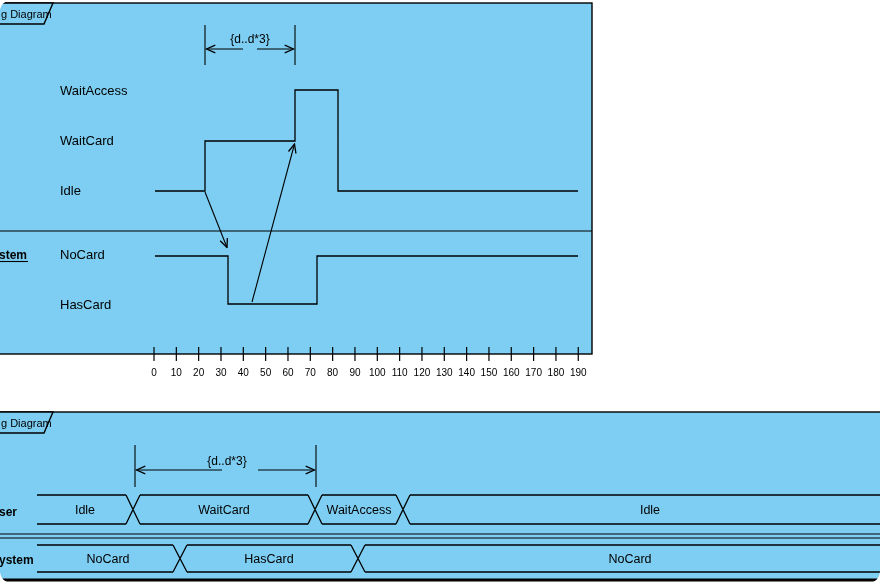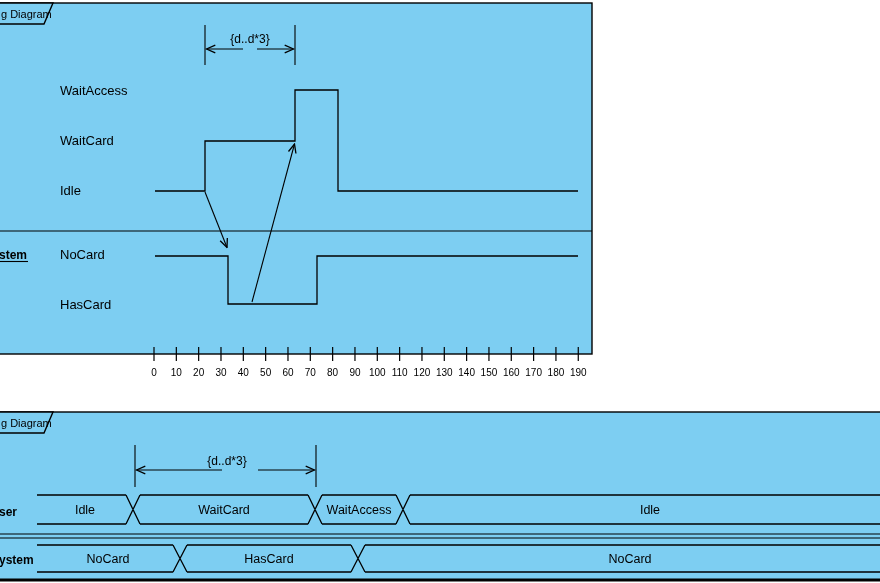--- a/index.html
+++ b/index.html
@@ -1,16 +1,16 @@
 <!DOCTYPE html>
 <html><head>
 <meta charset="utf-8">
 <style>
   html,body{margin:0;padding:0;background:#ffffff;}
-  .stage{position:relative;width:880px;height:583px;overflow:hidden;background:#ffffff;}
+  .stage{position:relative;width:880px;height:583px;overflow:hidden;background:#ffffff;border-radius:12px;}
   svg{display:block;}
   text{font-family:"Liberation Sans",sans-serif;fill:#000000;}
   .tab-label{font-size:11px;}
   .state-label{font-size:13px;}
   .seg-label{font-size:12.5px;}
   .name-label{font-size:12px;font-weight:bold;}
   .constraint-label{font-size:12px;}
   .tick-label{font-size:10px;}
   .wave{fill:none;stroke:#000000;stroke-width:1.3;}
   .thin{fill:none;stroke:#000000;stroke-width:1.1;}

